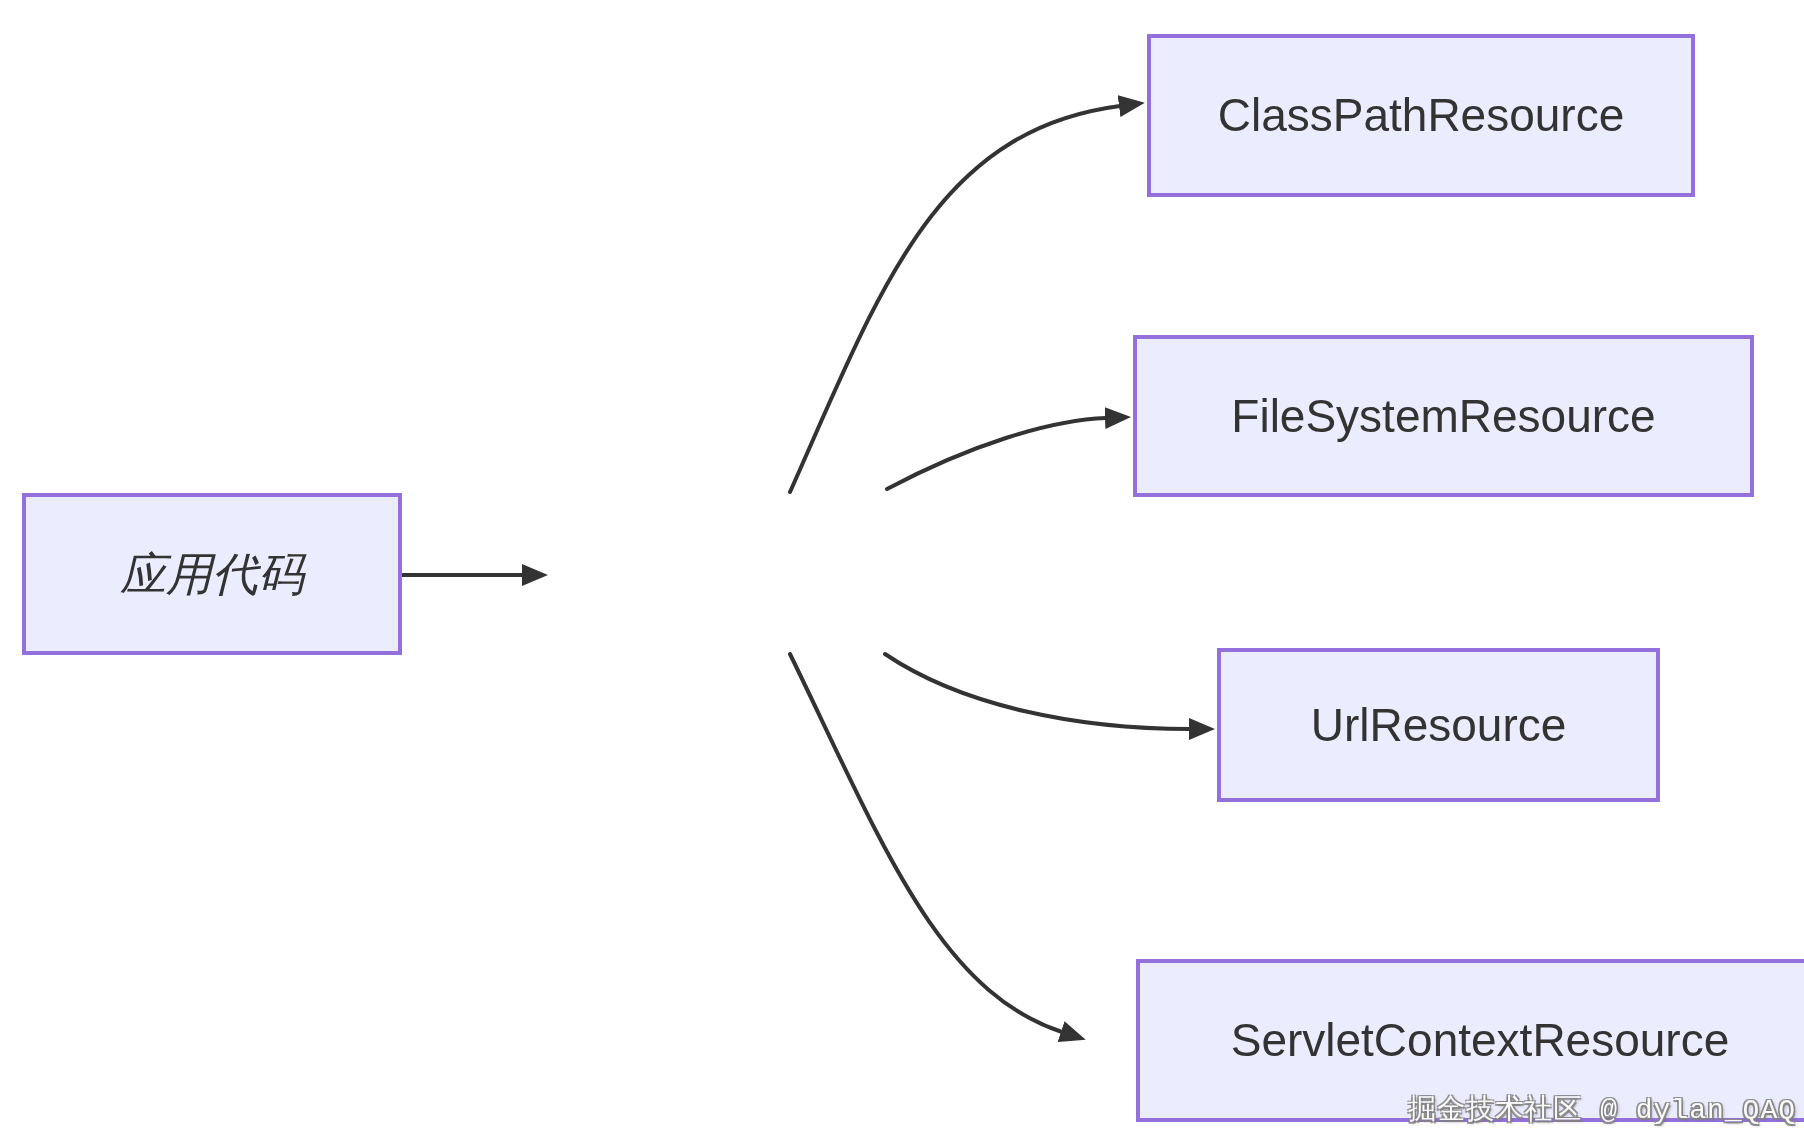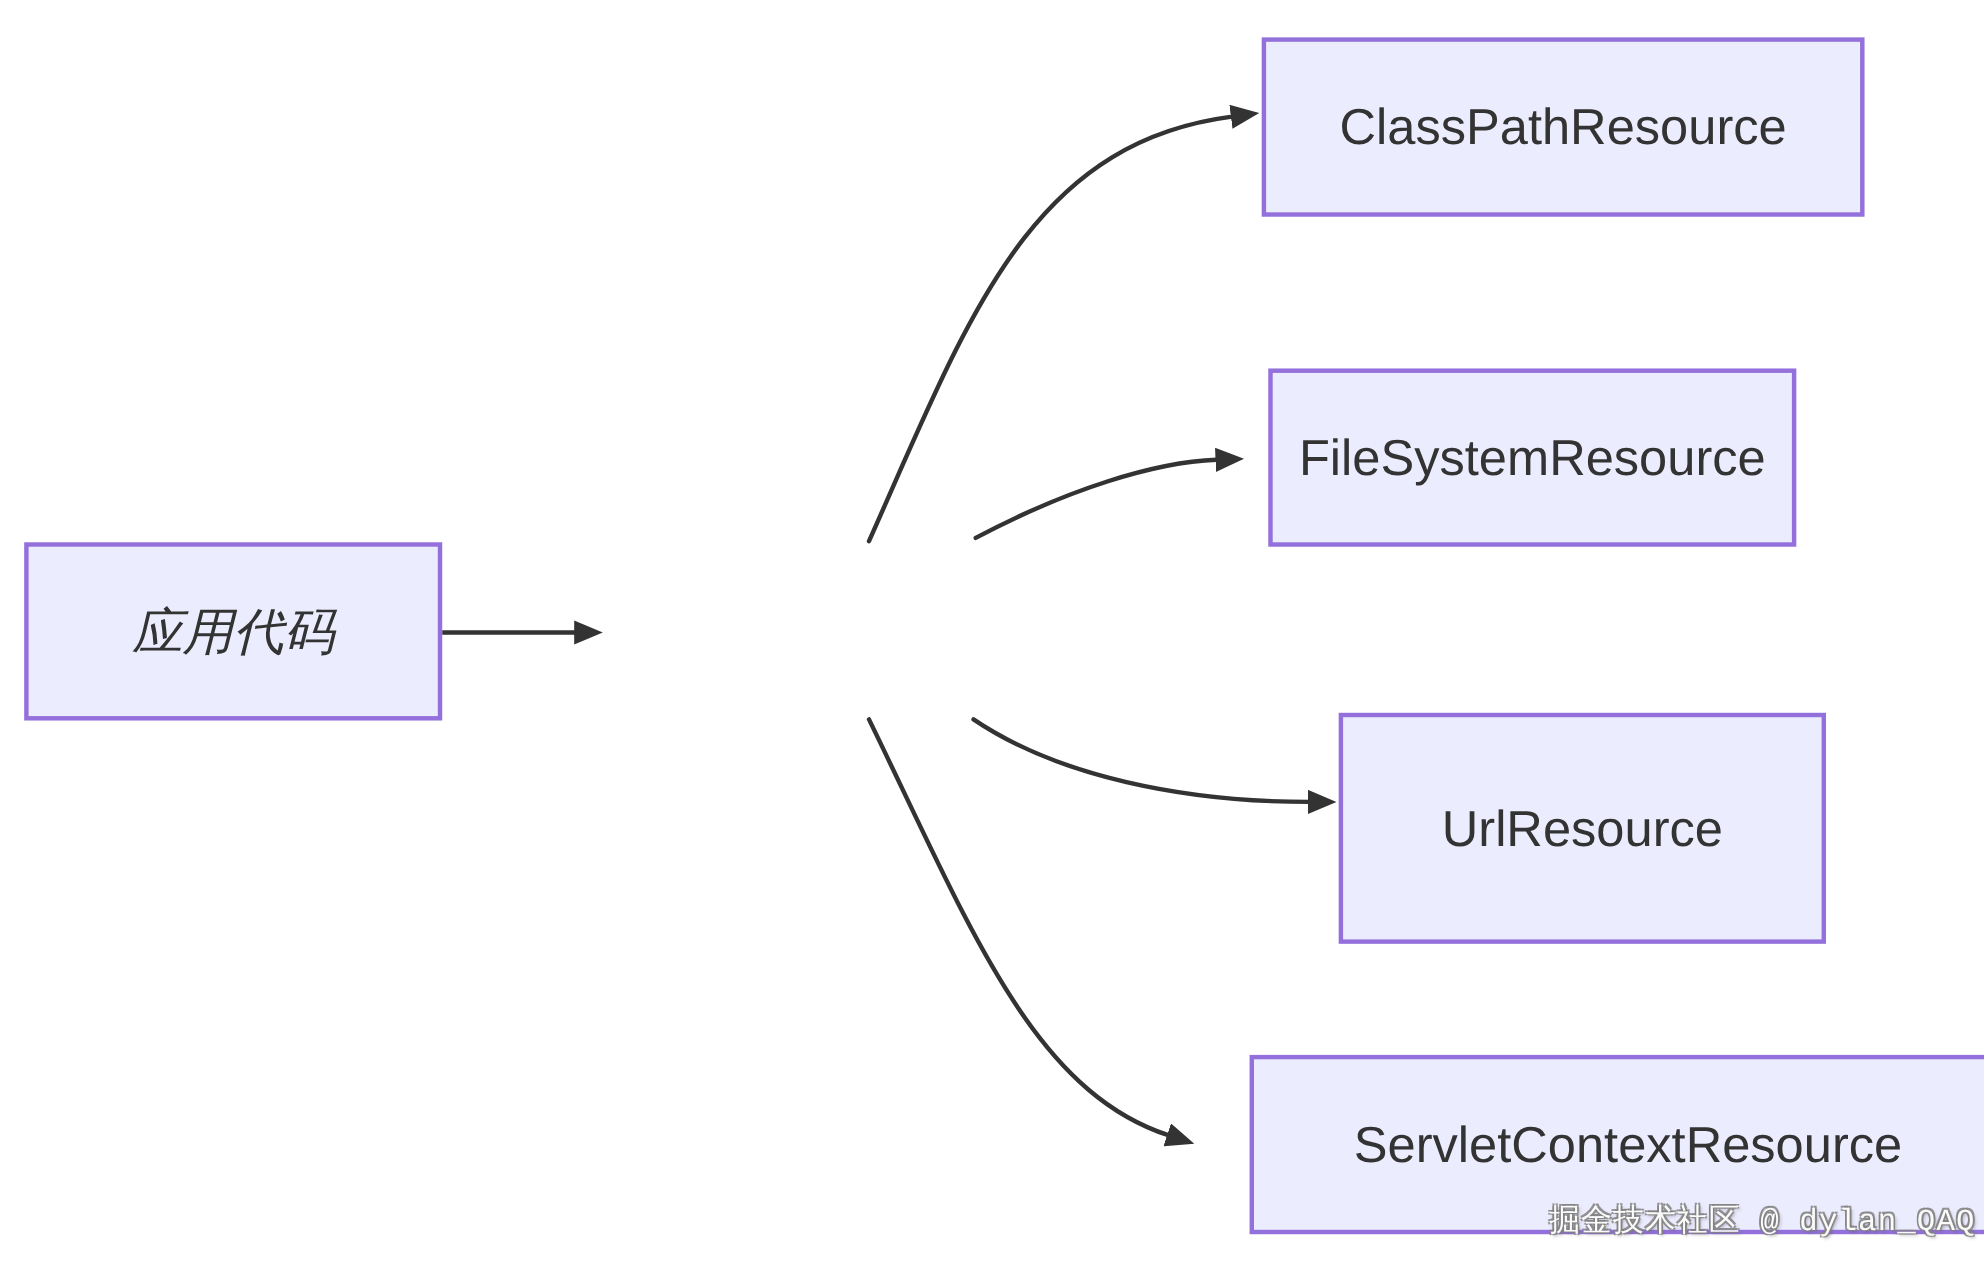--- a/index.html
+++ b/index.html
@@ -45,22 +45,22 @@
     color:var(--text);
     font-size:46px;
     line-height:1.1;
     text-align:center;
     white-space:nowrap;
   }
   .node.rounded{border-radius:14px;}
   #node-app            {left:22px;  top:493px; width:380px; height:162px;font-style:italic;}
   #node-resource       {left:545px; top:492px; width:395px; height:161px; font-size:44px;}
   #node-classpath      {left:1147px;top:22px;  width:548px; height:163px;margin-top:12px;}
-  #node-filesystem     {left:1133px;top:335px; width:480px; height:162px;margin-left:20px;}
-  #node-url            {left:1217px;top:648px; width:443px; height:210px;}
+  #node-filesystem     {left:1133px;top:335px; width:621px; height:162px;}
+  #node-url            {left:1217px;top:648px; width:443px; height:154px;}
   #node-servlet        {left:1088px;top:959px; width:688px; height:163px;margin-left:48px;}
   .watermark{
     position:absolute;
     right:8px;
     top:1090px;
     font-size:28px;
     letter-spacing:1px;
     color:rgba(255,255,255,0.96);
     text-shadow:
       -1.5px -1.5px 0 rgba(130,130,130,0.85),

